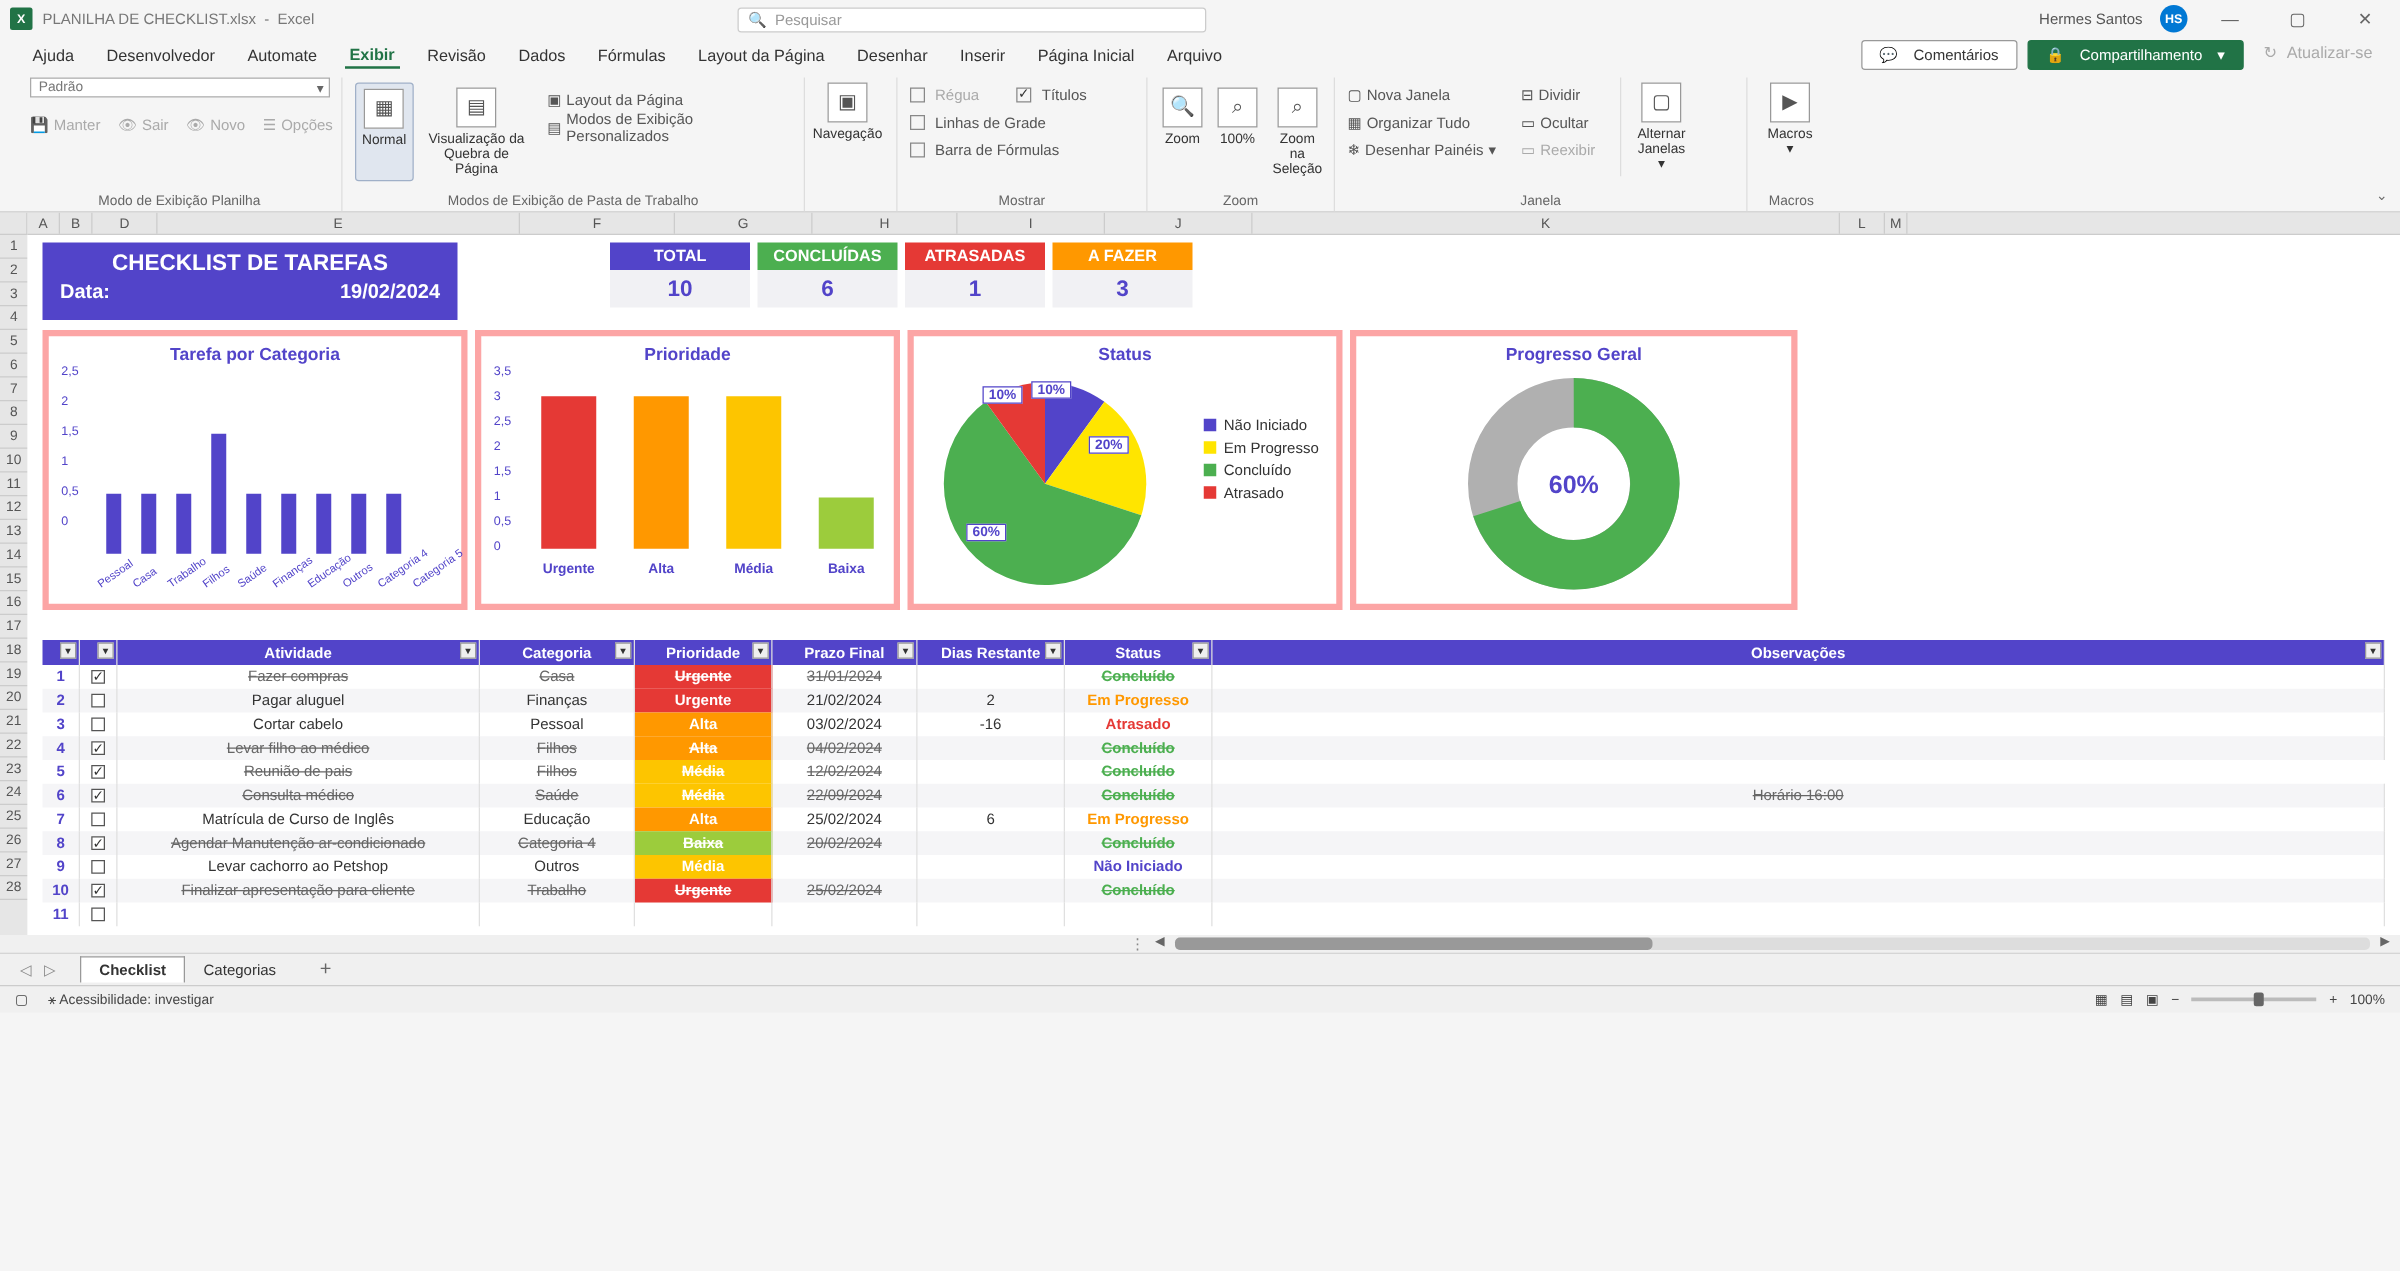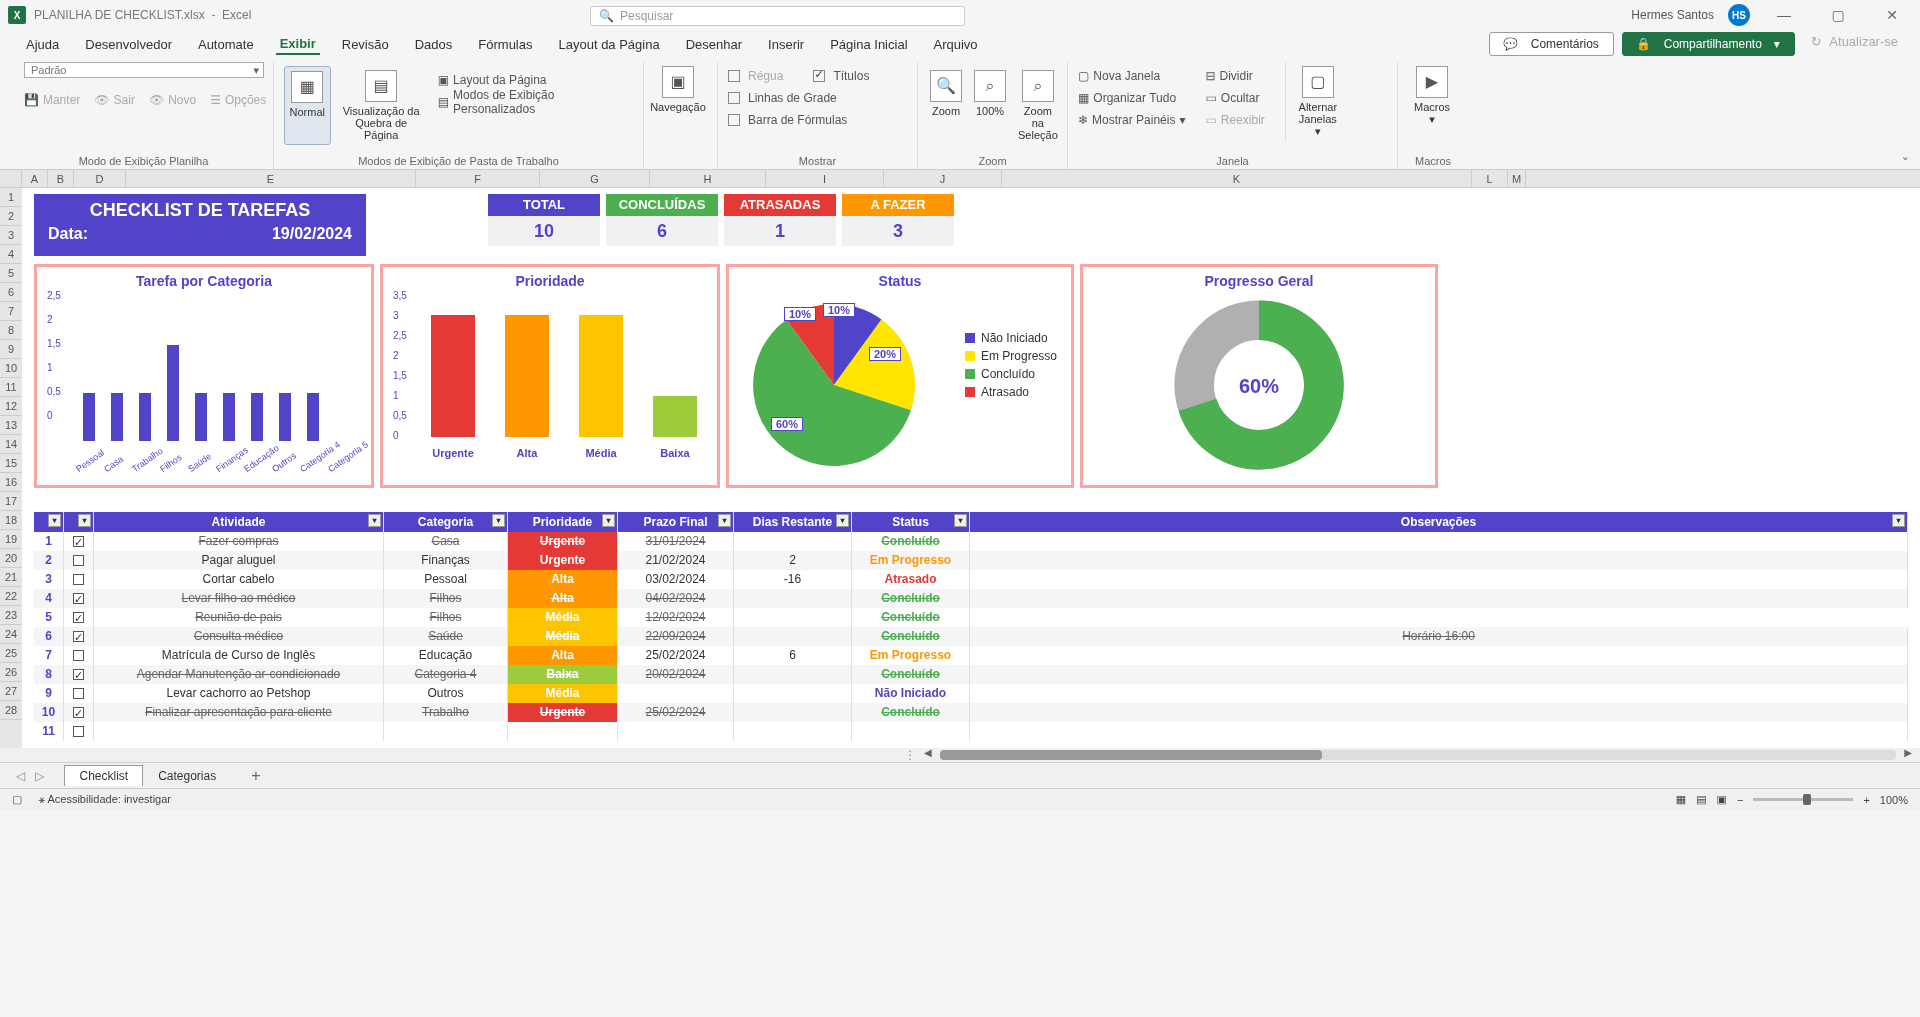--- a/index.html
+++ b/index.html
@@ -36,21 +36,21 @@
 .col-h{border-right:1px solid #ccc;text-align:center;font-size:11px;color:#555;line-height:18px}
 .row-headers{width:22px;background:#e6e6e6;float:left}
 .row-h{height:19px;border-bottom:1px solid #ccc;text-align:center;font-size:11px;color:#555;line-height:18px}
 .sheet-area{position:relative;height:560px;background:#fff;margin-left:22px}
 .dashboard-title{position:absolute;left:12px;top:6px;width:332px;height:62px;background:#5244c9;color:#fff;padding:6px 14px}
 .dashboard-title h2{font-size:18px;font-weight:bold;text-align:center}
 .dashboard-title .date-row{display:flex;justify-content:space-between;font-size:16px;margin-top:4px;font-weight:bold}
 .stat-box{position:absolute;width:112px;text-align:center}
 .stat-head{height:22px;line-height:22px;color:#fff;font-weight:bold;font-size:13px}
 .stat-val{height:30px;line-height:30px;font-size:18px;font-weight:bold;color:#5244c9;background:#f1f1f4}
-.chart-card{position:absolute;border:3px solid #fca5a5;background:#fff}
+.chart-card{position:absolute;border:5px solid #fca5a5;background:#fff}
 .chart-title{text-align:center;font-weight:bold;font-size:14px;color:#5244c9;padding:6px 0}
 .bars{position:relative;height:140px;margin:6px 16px 0 40px}
 .bar{position:absolute;bottom:0;width:12px;background:#5244c9}
 .axis-y{position:absolute;left:10px;top:24px;font-size:10px;color:#5244c9;line-height:1}
 .axis-y div{height:24px}
 .cat-labels{position:absolute;bottom:0;left:40px;right:14px;height:28px}
 .cat-labels span{position:absolute;font-size:9px;color:#5244c9;transform:rotate(-35deg);transform-origin:left;white-space:nowrap}
 .pri-bar{position:absolute;bottom:28px;width:44px}
 .pri-lbl{position:absolute;bottom:6px;width:56px;text-align:center;font-size:11px;color:#5244c9;font-weight:bold}
 .legend{position:absolute;right:14px;top:60px;font-size:12px}
@@ -74,21 +74,21 @@
 .strike{text-decoration:line-through;color:#666}
 .pri-cell{color:#fff;font-weight:bold}
 .stat-conc{color:#4caf50;font-weight:bold}
 .stat-prog{color:#ff9800;font-weight:bold}
 .stat-atr{color:#e53935;font-weight:bold}
 .stat-nini{color:#5244c9;font-weight:bold}
 .chkbox{display:inline-block;width:11px;height:11px;border:1px solid #555;background:#fff;vertical-align:middle;position:relative}
 .chkbox.on::after{content:"✓";position:absolute;top:-4px;left:0;font-size:11px}
 .sheet-tabs{height:26px;background:#f0f0f0;display:flex;align-items:center;padding-left:16px;border-top:1px solid #ccc}
 .tab{padding:3px 14px;font-size:12px;border:1px solid transparent;cursor:pointer}
-.tab.active{background:#fff;border:1px solid #999;border-bottom:none;font-weight:normal}
+.tab.active{background:#fff;border:1px solid #999;border-bottom:none;font-weight:bold}
 .statusbar{height:22px;background:#f0f0f0;display:flex;align-items:center;padding:0 12px;font-size:11px;color:#444;justify-content:space-between;border-top:1px solid #ccc}
 .statusbar-right{display:flex;align-items:center;gap:10px}
 .zoom-slider{width:100px;height:3px;background:#bbb;position:relative}
 .zoom-slider::after{content:"";position:absolute;left:50%;top:-4px;width:8px;height:11px;background:#666;border-radius:2px}
 svg{display:block}
 .collapse-caret{position:absolute;right:10px;bottom:6px;font-size:11px;color:#666}
 </style>
 </head>
 <body>
 
@@ -231,21 +231,21 @@
     <div style="display:flex;gap:20px">
       <div class="rib-stack">
         <div>
             <span>▢</span>
             <span>Nova Janela</span>
           </div>
         <div>
             <span>▦</span>
             <span>Organizar Tudo</span>
           </div>
-        <div><span>❄</span><span>Mostrar Painéis</span> ▾</div>
+        <div><span>❄</span><span>Desenhar Painéis</span> ▾</div>
       </div>
       <div class="rib-stack">
         <div>
             <span>⊟</span>
             <span>Dividir</span>
           </div>
         <div>
             <span>▭</span>
             <span>Ocultar</span>
           </div>

